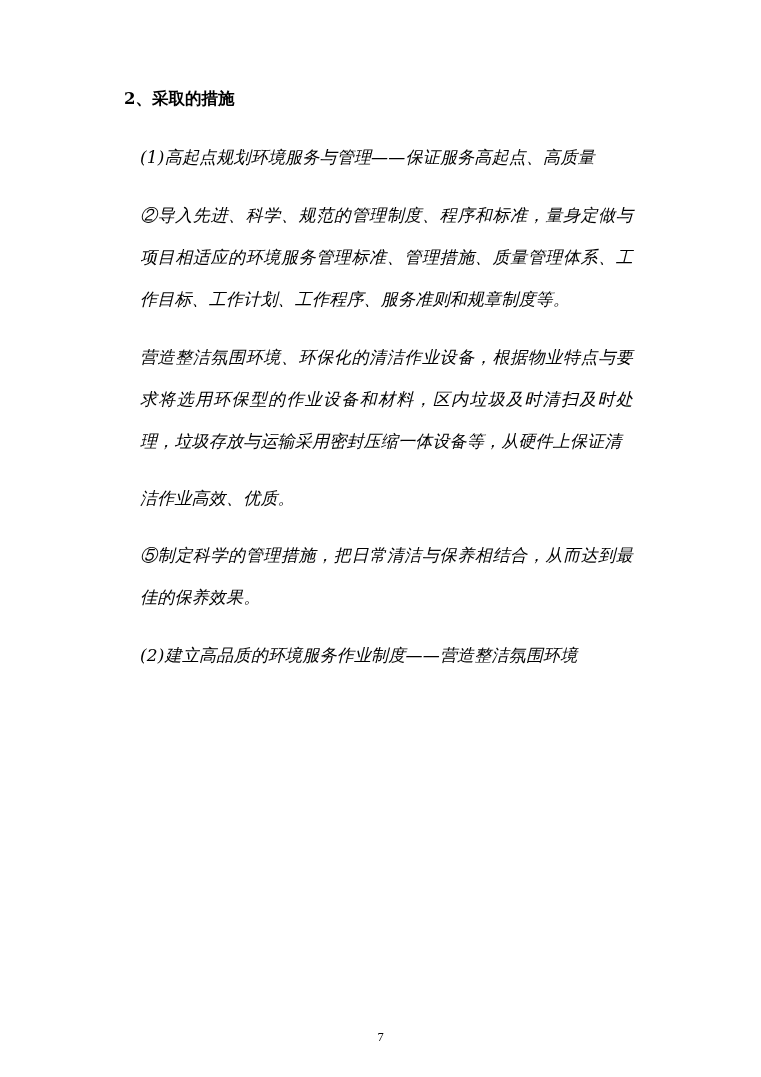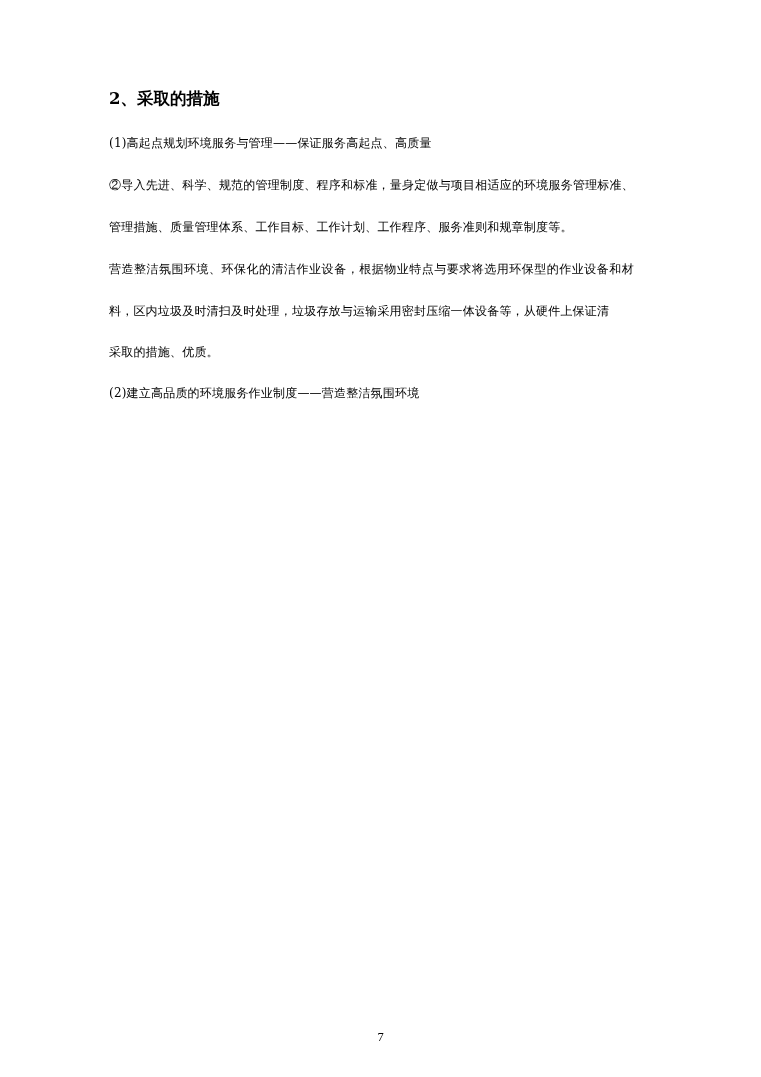--- a/index.html
+++ b/index.html
@@ -17,32 +17,33 @@
   }
   .page {
     width: 761px;
     height: 1077px;
     position: relative;
     background: #ffffff;
     box-sizing: border-box;
   }
   .content {
     position: absolute;
-    left: 109px;
+    left: 124px;
     top: 78px;
     width: 525px;
   }
   .para {
-    font-size: 12px;
+    font-size: 17px;
     line-height: 42px;
     text-align: justify;
     text-justify: inter-ideograph;
-    margin: 0;
+    margin: 16px;
     letter-spacing: 0.2px;
     word-break: break-all;
+    font-style: italic;
   }
   .heading {
     font-weight: bold;
     font-size: 16.5px;
     line-height: 42px;
     margin: 0 0 2px 0;
   }
   .tight {
     line-height: 40px;
   }
@@ -59,17 +60,18 @@
 </style>
 </head>
 <body>
 
 <div class="page">
   <div class="content">
     <p class="heading">2、采取的措施</p>
     <p class="para">(1)高起点规划环境服务与管理——保证服务高起点、高质量</p>
     <p class="para">②导入先进、科学、规范的管理制度、程序和标准，量身定做与项目相适应的环境服务管理标准、管理措施、质量管理体系、工作目标、工作计划、工作程序、服务准则和规章制度等。</p>
     <p class="para">营造整洁氛围环境、环保化的清洁作业设备，根据物业特点与要求将选用环保型的作业设备和材料，区内垃圾及时清扫及时处理，垃圾存放与运输采用密封压缩一体设备等，从硬件上保证清</p>
-    <p class="para tight">采取的措施、优质。</p>
+    <p class="para tight">洁作业高效、优质。</p>
+    <p class="para">⑤制定科学的管理措施，把日常清洁与保养相结合，从而达到最佳的保养效果。</p>
     <p class="para">(2)建立高品质的环境服务作业制度——营造整洁氛围环境</p>
   </div>
   <div class="footer">7</div>
 </div>
 
 </body></html>

